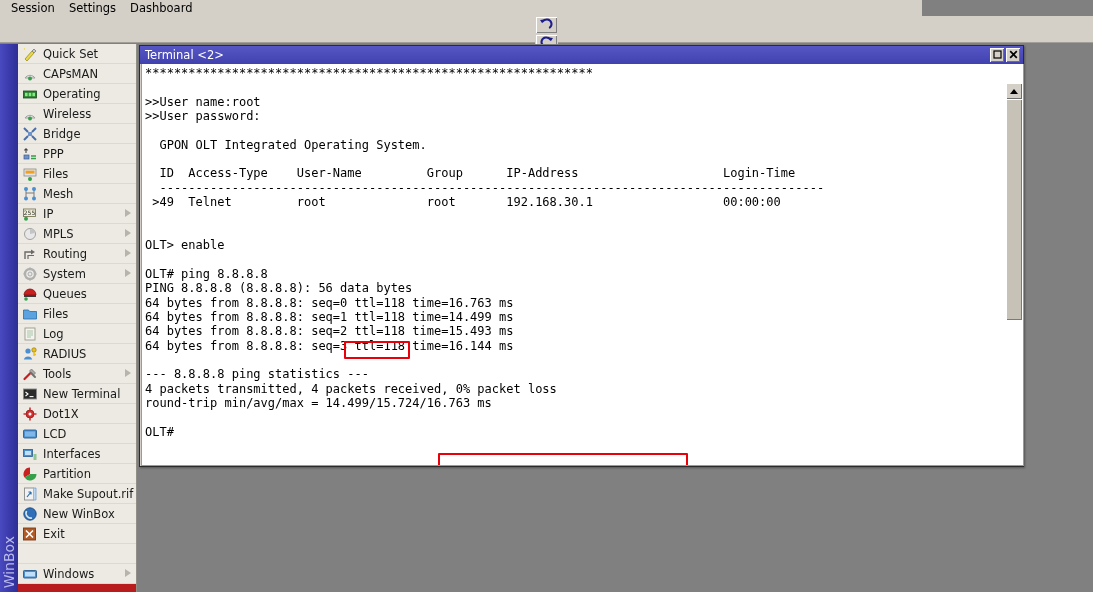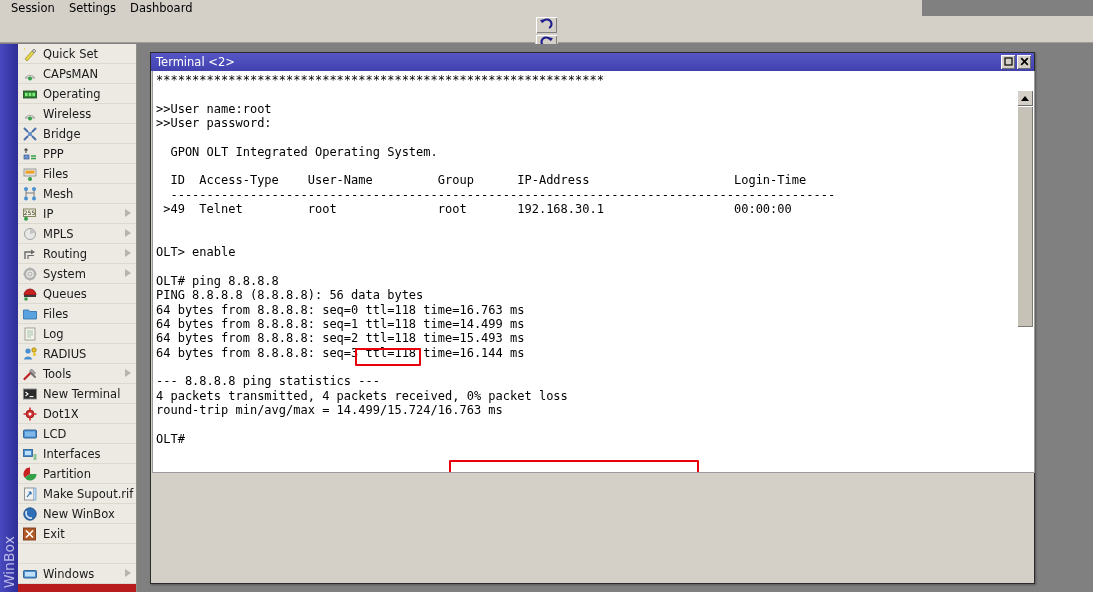--- a/index.html
+++ b/index.html
@@ -167,27 +167,26 @@
     top: 5px;
     width: 0; height: 0;
     border-top: 4px solid transparent;
     border-bottom: 4px solid transparent;
     border-left: 6px solid #b7b4ab;
   }
 
   
   #term-window {
     position: absolute;
-    left: 139px; top: 52px;
-    width: 885px; height: 532px;
+    left: 139px; top: 45px;
+    width: 885px; height: 422px;
     background: #d4d0c8;
     border: 1px solid #2b2b2b;
     box-sizing: border-box;
     box-shadow: 1px 1px 2px rgba(0,0,0,0.35);
-    margin-left: 11px;
   }
   #term-titlebar {
     position: absolute;
     left: 0; top: 0;
     width: 100%; height: 18px;
     background: #4a4ab8;
     background: linear-gradient(to bottom,#5656c6 0%, #4141ae 100%);
     display: flex;
     align-items: center;
     box-sizing: border-box;

